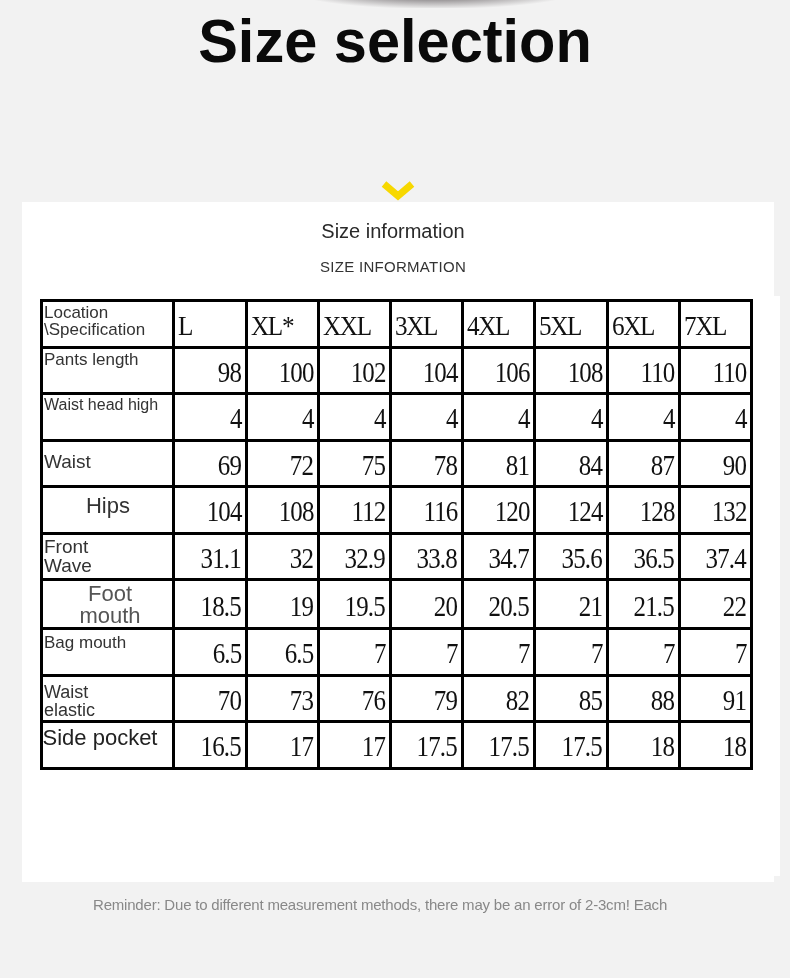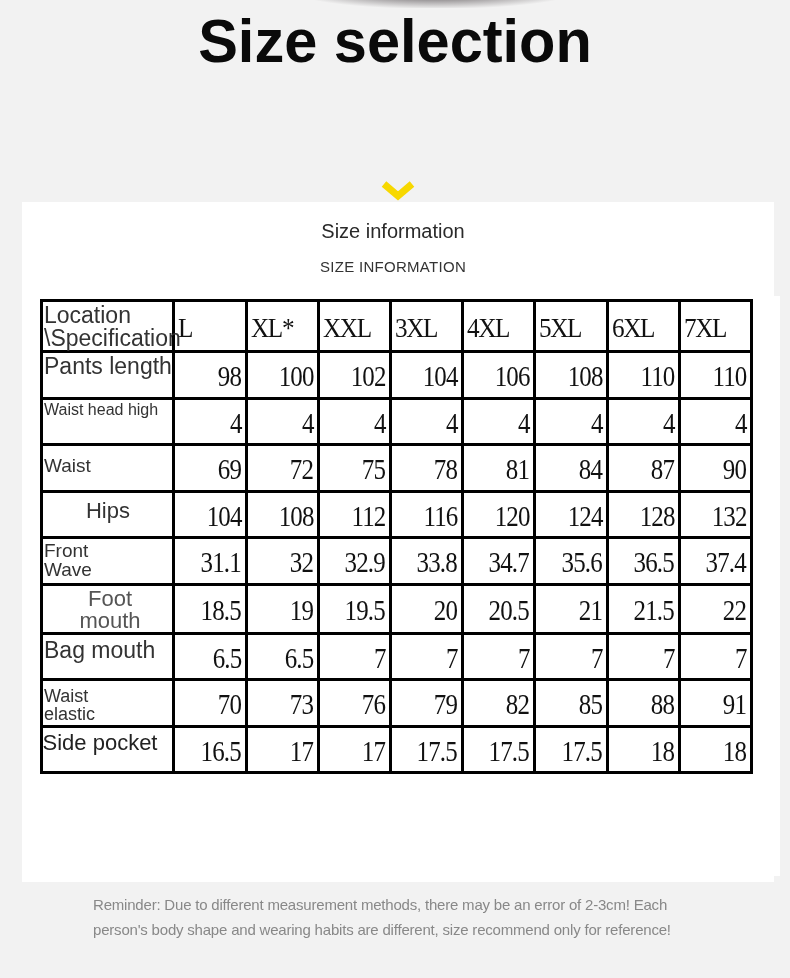--- a/index.html
+++ b/index.html
@@ -72,21 +72,21 @@
     letter-spacing: -1.5px;
     vertical-align: middle;
   }
   table.sizes td.head span { display: inline-block; transform: scaleX(0.9); transform-origin: left center; }
   table.sizes td.label {
     font-family: "Liberation Sans", sans-serif;
     color: #333;
     padding: 2px 0 0 1px;
     line-height: 1;
   }
-  .lbl-s17 { font-size: 23px; }
+  .lbl-s17 { font-size: 17px; }
   .lbl-s16 { font-size: 16px; }
   .lbl-s18 { font-size: 18px; }
   .lbl-s19 { font-size: 19px; }
   .lbl-s22 { font-size: 22px; text-align: center; }
   .lbl-s15 { font-size: 15px; }
   .lbl-tight { line-height: 0.9; }
   .reminder {
     position: absolute; left: 93px; top: 892px; width: 640px;
     font-size: 15px; color: #888888; line-height: 25px;
     letter-spacing: -0.2px;
@@ -255,14 +255,13 @@
       <td class="num"><span>17.5</span></td>
       <td class="num"><span>17.5</span></td>
       <td class="num"><span>18</span></td>
       <td class="num"><span>18</span></td>
     </tr>
   </tbody>
 </table>
 
 <div class="reminder">
   <div>Reminder: Due to different measurement methods, there may be an error of 2-3cm! Each</div>
-  <div>person's body shape and wearing habits are different, size recommend only for reference!</div>
 </div>
 
 </body></html>

